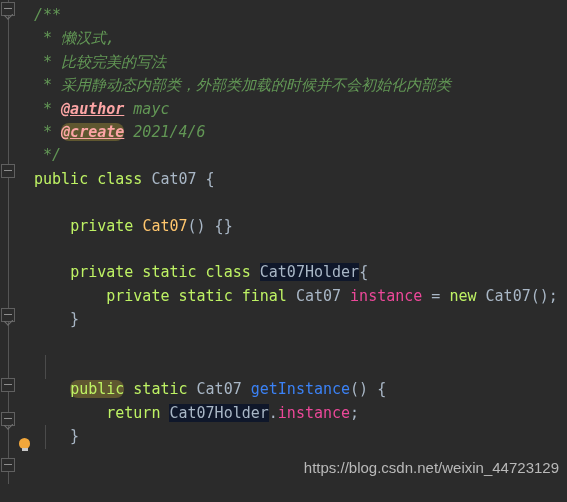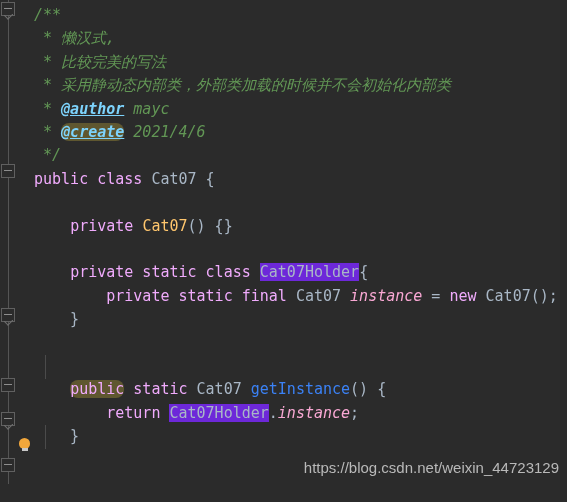--- a/index.html
+++ b/index.html
@@ -118,28 +118,28 @@
 
   
   .indent-guide {
     position: absolute;
     width: 1px;
     background: #4b4b4b;
   }
 
   
   .cmt      { color: #629755; font-style: italic; }
-  .cmt-tag  { color: #7dd3fc; font-style: italic; font-weight: bold; text-decoration: underline; margin-top: 46px; }
+  .cmt-tag  { color: #fca5a5; font-style: italic; font-weight: bold; text-decoration: underline; margin-top: 46px; }
   .hl-olive { background: #5f5730; border-radius: 8px; }
-  .hl-green { background: #6d28d9; }
-  .kw       { color: #f0abfc; }
+  .hl-green { background: #0f172a; }
+  .kw       { color: #bef264; }
   .cls      { color: #a9b7c6; }
   .ctor     { color: #ffc66d; }
   .mth      { color: #3b82f6; }
-  .fld      { color: #f9a8d4; font-style: italic; }
+  .fld      { color: #ec4899; }
   .punc     { color: #a9b7c6; }
   .brace    { color: #a9b7c6; }
 
   
   .watermark {
     position: absolute;
     right: 8px;
     bottom: 26px;
     font-family: "Liberation Sans", sans-serif;
     font-size: 15px;

